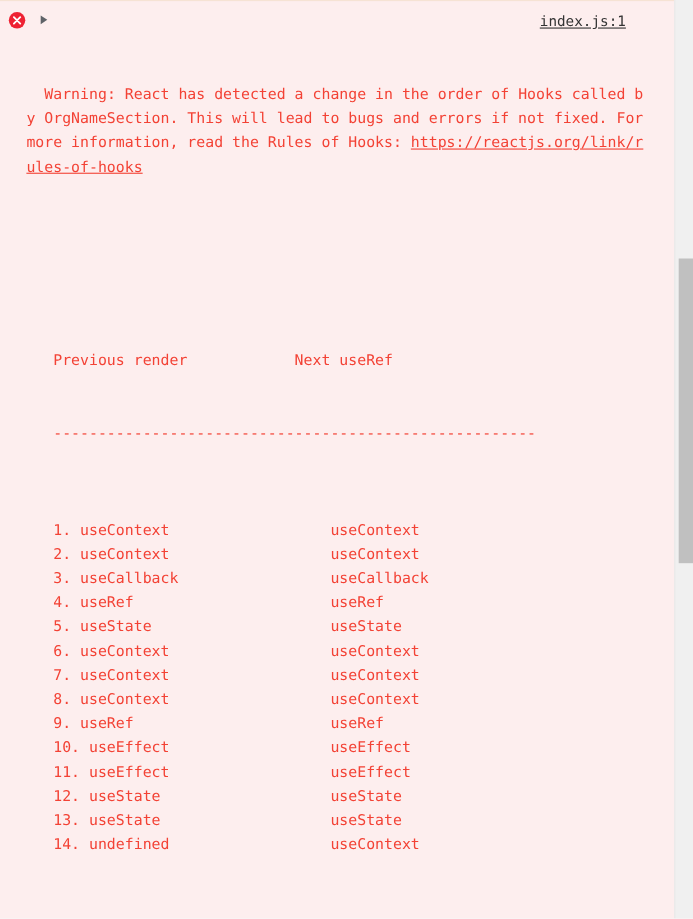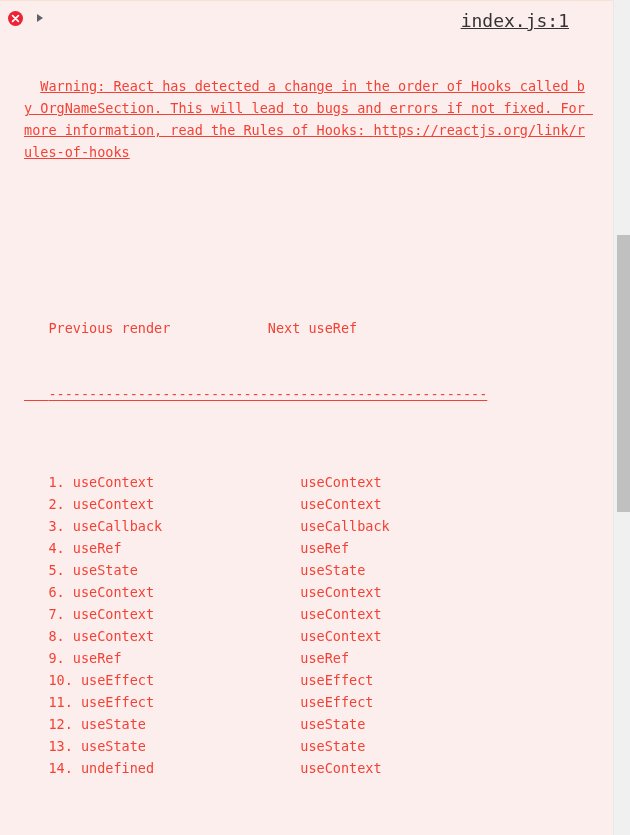--- a/index.html
+++ b/index.html
@@ -58,21 +58,21 @@
     border-left: 6px solid #5f6368;
     border-top: 4px solid transparent;
     border-bottom: 4px solid transparent;
   }
 
   #source-link {
     position: absolute;
     right: 44px;
     top: 9px;
     font-family: "DejaVu Sans Mono", "Liberation Mono", monospace;
-    font-size: 18px;
+    font-size: 13px;
     line-height: 22px;
     color: #333333;
     text-decoration: underline;
     cursor: pointer;
     white-space: pre;
   }
 
   
   #message-body {
     position: absolute;
@@ -80,21 +80,21 @@
     top: 8px;
     width: 565px;
     font-family: "DejaVu Sans Mono", "Liberation Mono", monospace;
     font-size: 13.5px;
     line-height: 22px;
     color: #f34235;
     white-space: pre-wrap;
     word-break: break-all;
     letter-spacing: 0px;
   }
-  #message-body .ln { display: block; white-space: pre-wrap; word-break: break-all; text-decoration: underline; }
+  #message-body .ln { display: block; white-space: pre-wrap; word-break: break-all; }
   #message-body .blank { display: block; height: 22px; }
 
   .url-link {
     color: #f34235;
     text-decoration: underline;
     cursor: pointer;
   }
 
   .hook-row { display: block; white-space: pre; }
 

